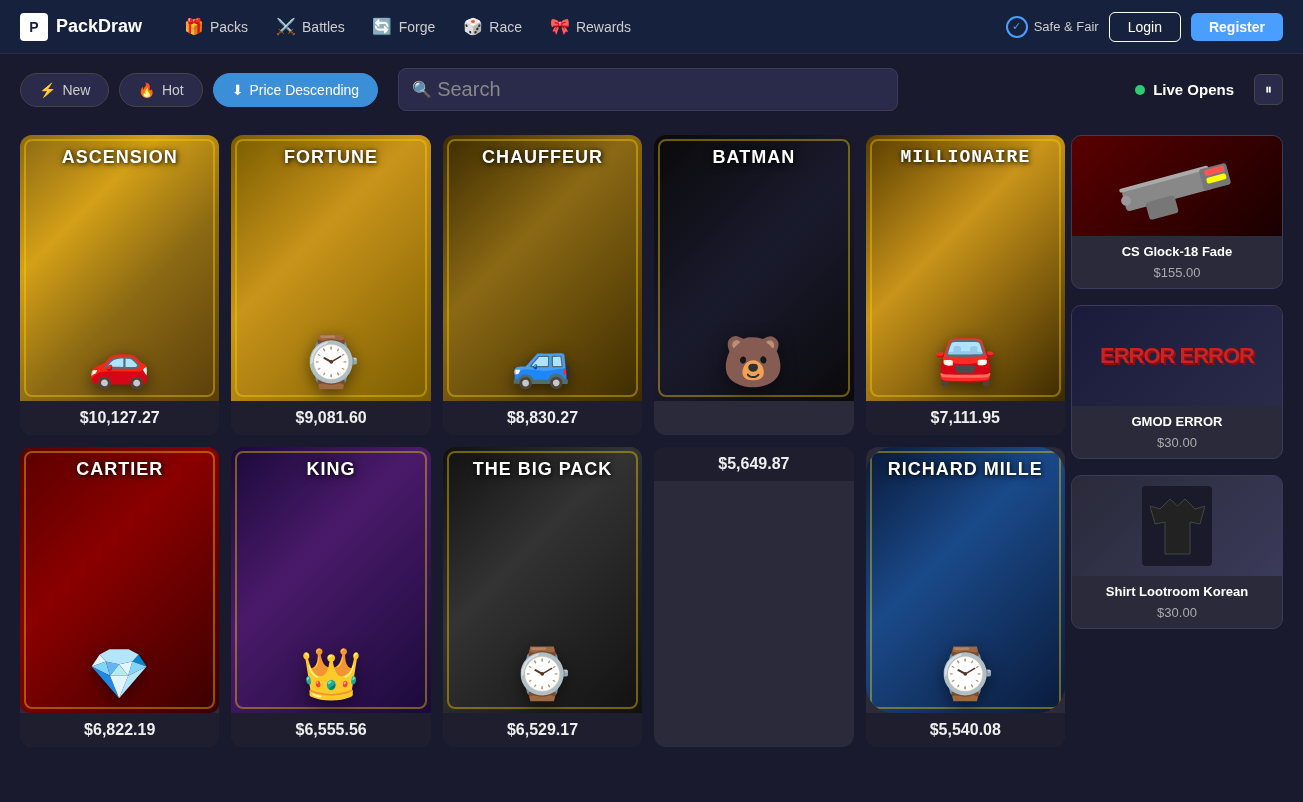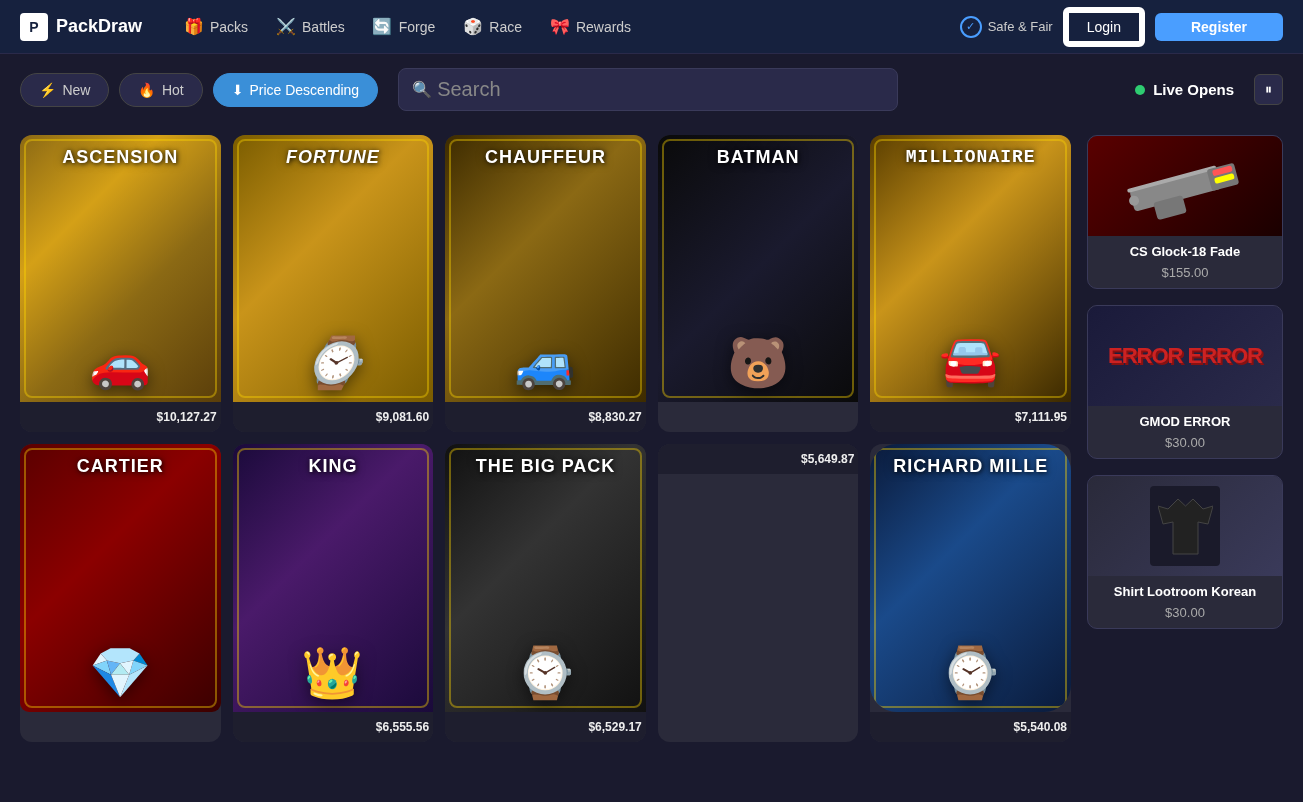--- a/index.html
+++ b/index.html
@@ -79,32 +79,32 @@
       border: 2px solid #4a9eff;
       border-radius: 50%;
       display: flex;
       align-items: center;
       justify-content: center;
       font-size: 11px;
       color: #4a9eff;
     }
     .btn-login {
       background: transparent;
-      border: 6px solid #ffffff;
+      border: 1px solid #ffffff;
       color: #fff;
       padding: 6px 18px;
       border-radius: 6px;
       cursor: pointer;
       font-size: 14px;
     }
     .btn-register {
       background: #4a9eff;
       border: none;
       color: #fff;
-      padding: 6px 36px;
+      padding: 6px 18px;
       border-radius: 6px;
       cursor: pointer;
       font-size: 14px;
       font-weight: 600;
     }
 
     
     .toolbar {
       display: flex;
       align-items: center;
@@ -177,21 +177,21 @@
       padding: 6px 10px;
       cursor: pointer;
       font-size: 14px;
       margin-left: 10px;
     }
 
     
     .main-content {
       display: flex;
       padding: 10px 20px 20px;
-      gap: 16px;
+      gap: 6px;
     }
 
     
     .pack-grid {
       display: grid;
       grid-template-columns: repeat(5, 1fr);
       gap: 12px;
       flex: 1;
     }
     .pack-card {
@@ -214,43 +214,43 @@
       right: 0;
       text-align: center;
       font-size: 18px;
       font-weight: 900;
       color: #fff;
       text-shadow: 1px 1px 4px rgba(0,0,0,0.8), 0 0 10px rgba(0,0,0,0.5);
       letter-spacing: 1px;
       z-index: 10;
     }
     .pack-price {
-      text-align: right;
+      text-align: center;
       padding: 8px 4px;
-      font-size: 12px;
+      font-size: 16px;
       font-weight: 600;
       color: #eee;
       background: #1e1e2e;
     }
 
     
     .pack-ascension { background: linear-gradient(135deg, #8B6914 0%, #D4A017 30%, #8B6914 60%, #5a3e0a 100%); }
-    .pack-fortune { background: linear-gradient(135deg, #7a5c00 0%, #c9941a 40%, #7a5c00 100%); font-style: italic; }
+    .pack-fortune { background: linear-gradient(135deg, #7a5c00 0%, #c9941a 40%, #7a5c00 100%); }
     .pack-chauffeur { background: linear-gradient(135deg, #3d2b00 0%, #8B6914 40%, #3d2b00 100%); }
     .pack-batman { background: linear-gradient(135deg, #0a0a0a 0%, #1a1a2e 50%, #0a0a0a 100%); }
     .pack-millionaire { background: linear-gradient(135deg, #5a3e00 0%, #c9941a 40%, #3a2800 100%); font-family: Liberation Mono, monospace; }
     .pack-cartier { background: linear-gradient(135deg, #5a0000 0%, #8b0000 40%, #3a0000 100%); border-radius: 9px; }
     .pack-king { background: linear-gradient(135deg, #1a0a3a 0%, #4a1a6a 40%, #1a0a3a 100%); }
     .pack-bigpack { background: linear-gradient(135deg, #111 0%, #333 40%, #111 100%); }
     .pack-ceo { background: linear-gradient(135deg, #1a1a2e 0%, #2a3a4a 40%, #1a1a2e 100%); }
     .pack-richardmille { background: linear-gradient(135deg, #0a1a3a 0%, #1a4a8a 40%, #0a1a3a 100%); border-radius: 27px; }
 
     
     .sidebar {
-      width: 196px;
+      width: 212px;
       flex-shrink: 0;
       display: flex;
       flex-direction: column;
       gap: 16px;
     }
     .sidebar-item {
       background: #2a2a3a;
       border-radius: 10px;
       overflow: hidden;
       cursor: pointer;
@@ -440,20 +440,21 @@
     <div class="pack-price">$7,111.95</div>
   </div>
       <div class="pack-card">
     <div class="pack-image-wrap pack-cartier">
       <div class="border-decoration"></div>
       <div class="pack-label">CARTIER</div>
       <div class="pack-decoration">
         <span class="car-icon">💎</span>
       </div>
     </div>
+    <div class="pack-price">$6,822.19</div>
   </div>
       <div class="pack-card">
     <div class="pack-image-wrap pack-king">
       <div class="border-decoration"></div>
       <div class="pack-label">KING</div>
       <div class="pack-decoration">
         <span class="car-icon">👑</span>
       </div>
     </div>
     <div class="pack-price">$6,555.56</div>

